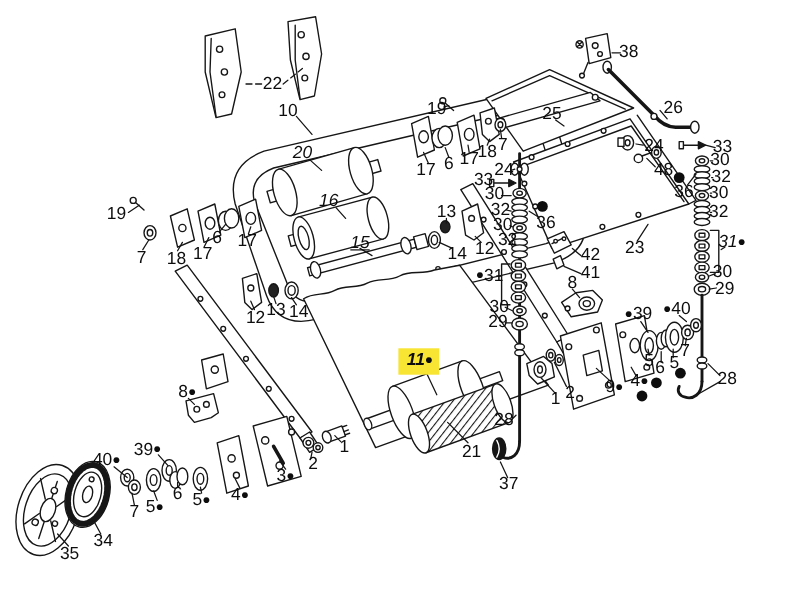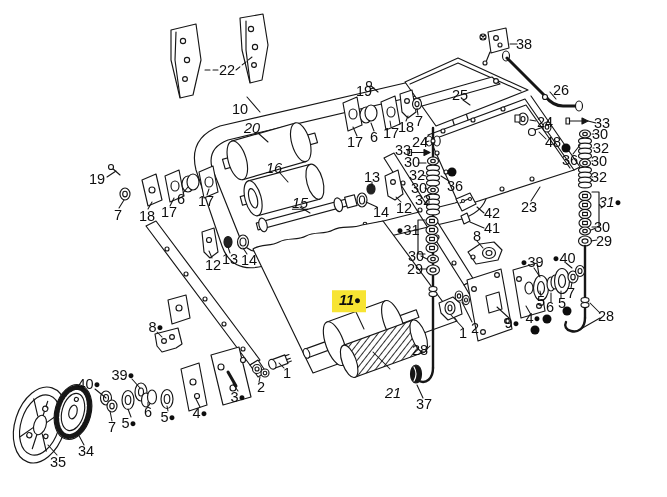--- a/index.html
+++ b/index.html
@@ -423,21 +423,21 @@
       M423,398 L417,385 M390,369 L373,352 M356,312 L364,329
       M95,389 L106,398 M132,379 L140,388 M112,421 L110,411 M131,417 L128,409
       M148,406 L148,402 M168,411 L167,406 M200,407 L196,399 M238,391 L233,384
       M259,382 L260,377 M284,368 L279,363 M84,445 L77,432 M57,455 L48,445
       M157,332 L162,337"></path>
     <path fill="none" stroke-width="1.05" stroke-dasharray="5 3" d="M205,70 L218,70 M236,70 L252,57"></path>
   </g>
 </svg>
 <div id="labels-layer">
       <div class="plabel" style="left: 227px; top: 70px;"><span class="n">22</span></div>
-      <div class="plabel" style="left: 240px; top: 93px; margin-top: 16px;"><span class="n">10</span></div>
+      <div class="plabel" style="left: 240px; top: 93px;"><span class="n">10</span></div>
       <div class="plabel it" style="left: 252px; top: 128px;"><span class="n">20</span></div>
       <div class="plabel it" style="left: 274px; top: 168px;"><span class="n">16</span></div>
       <div class="plabel it" style="left: 300px; top: 203px; text-decoration: underline;"><span class="n">15</span></div>
       <div class="plabel" style="left: 97px; top: 179px;"><span class="n">19</span></div>
       <div class="plabel" style="left: 118px; top: 215px;"><span class="n">7</span></div>
       <div class="plabel" style="left: 147px; top: 216px;"><span class="n">18</span></div>
       <div class="plabel" style="left: 169px; top: 212px;"><span class="n">17</span></div>
       <div class="plabel" style="left: 181px; top: 199px;"><span class="n">6</span></div>
       <div class="plabel" style="left: 206px; top: 201px;"><span class="n">17</span></div>
       <div class="plabel" style="left: 213px; top: 265px;"><span class="n">12</span></div>
@@ -486,21 +486,21 @@
       <div class="plabel" style="left: 562px; top: 303px;"><span class="n">5</span></div>
       <div class="plabel" style="left: 550px; top: 307px;"><span class="n">6</span></div>
       <div class="plabel" style="left: 541px; top: 301px;"><span class="n">5</span></div>
       <div class="plabel" style="left: 512px; top: 323px;"><span class="n">9</span><span class="d">●</span></div>
       <div class="plabel" style="left: 533px; top: 318px;"><span class="n">4</span><span class="d">●</span></div>
       <div class="plabel" style="left: 463px; top: 333px;"><span class="n">1</span></div>
       <div class="plabel" style="left: 475px; top: 328px;"><span class="n">2</span></div>
       <div class="plabel" style="left: 606px; top: 316px;"><span class="n">28</span></div>
       <div class="plabel" style="left: 420px; top: 350px;"><span class="n">28</span></div>
       <div class="plabel" style="left: 424px; top: 404px;"><span class="n">37</span></div>
-      <div class="plabel" style="left: 393px; top: 393px; font-style: italic;"><span class="n">21</span></div>
+      <div class="plabel" style="left: 393px; top: 377px;"><span class="n">21</span></div>
       <div class="plabel hl" style="left: 349px; top: 301px;"><span class="n">11</span><span class="d">●</span></div>
       <div class="plabel" style="left: 156px; top: 327px;"><span class="n">8</span><span class="d">●</span></div>
       <div class="plabel" style="left: 89px; top: 384px;"><span class="n">40</span><span class="d">●</span></div>
       <div class="plabel" style="left: 123px; top: 375px;"><span class="n">39</span><span class="d">●</span></div>
       <div class="plabel" style="left: 112px; top: 427px;"><span class="n">7</span></div>
       <div class="plabel" style="left: 129px; top: 423px;"><span class="n">5</span><span class="d">●</span></div>
       <div class="plabel" style="left: 148px; top: 412px;"><span class="n">6</span></div>
       <div class="plabel" style="left: 168px; top: 417px;"><span class="n">5</span><span class="d">●</span></div>
       <div class="plabel" style="left: 200px; top: 413px;"><span class="n">4</span><span class="d">●</span></div>
       <div class="plabel" style="left: 238px; top: 397px;"><span class="n">3</span><span class="d">●</span></div>

